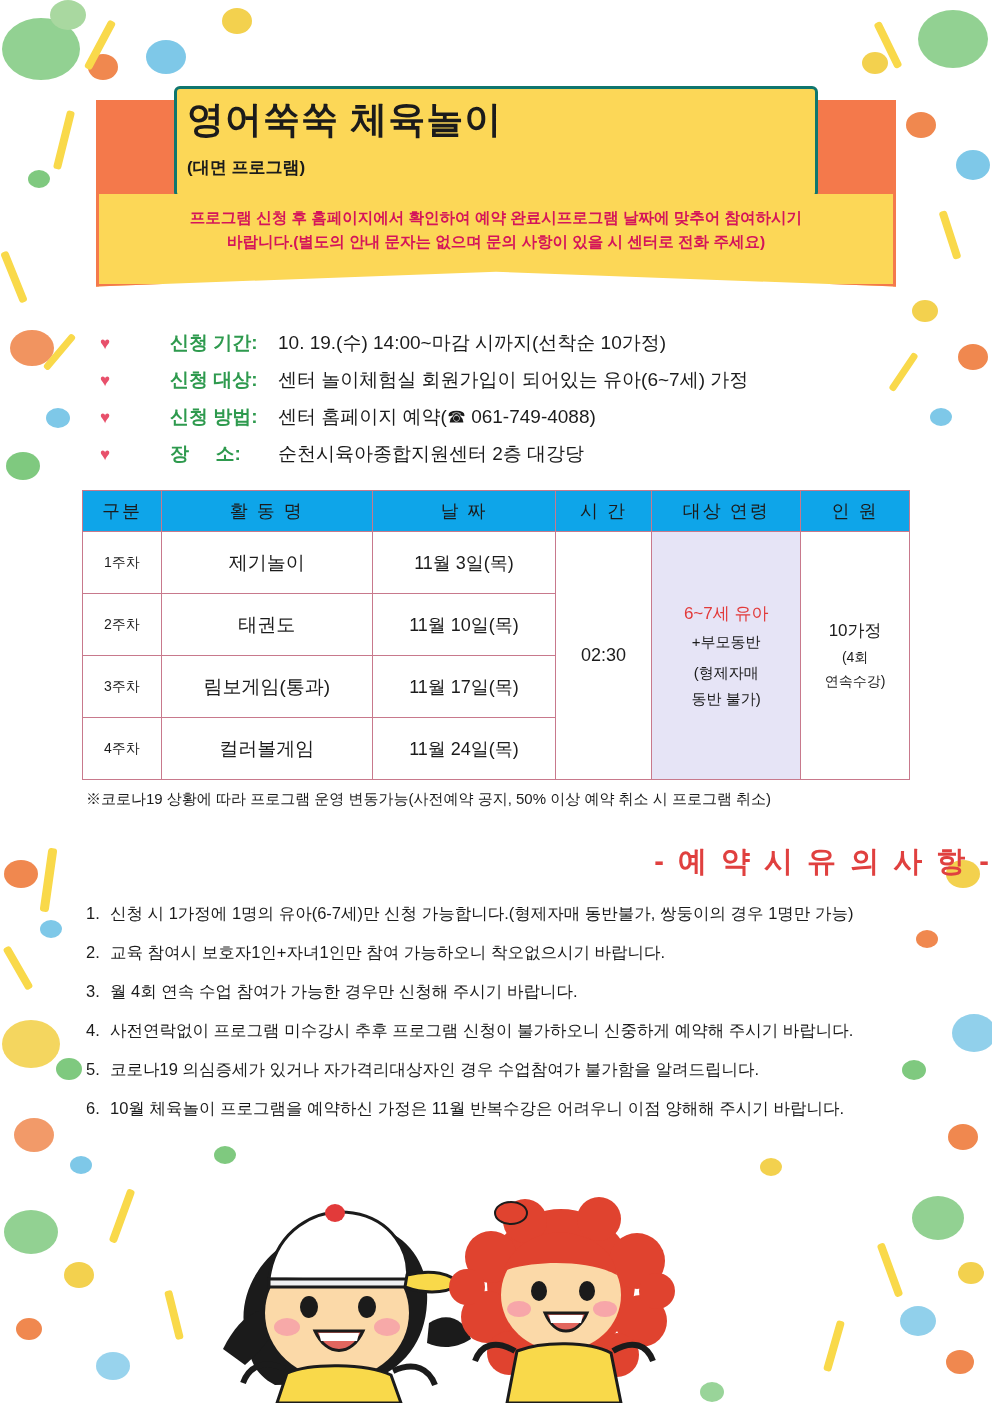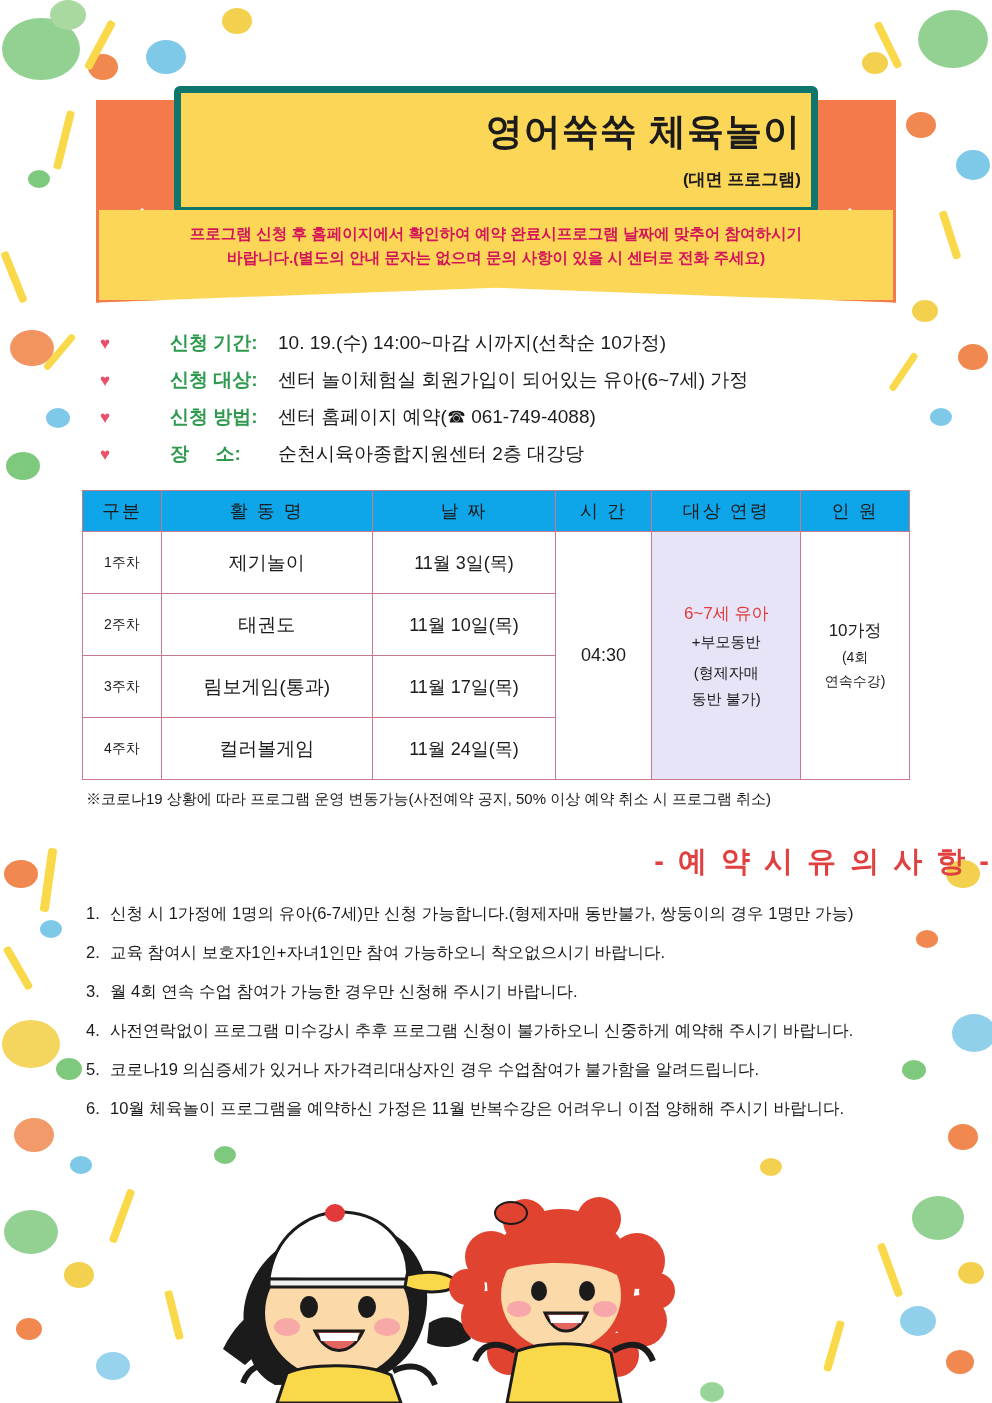--- a/index.html
+++ b/index.html
@@ -45,24 +45,24 @@
     top: 14px;
     width: 96px;
     height: 150px;
     background: #f4794b;
   }
   #ribbon .tail.left { left: -78px; clip-path: polygon(0 0, 100% 0, 100% 100%, 48% 72%, 0 100%); }
   #ribbon .tail.right { right: -78px; clip-path: polygon(0 0, 100% 0, 100% 100%, 52% 72%, 0 100%); }
   #ribbon-body {
     position: relative;
     background: #fcd757;
-    border: 7px solid #0f766e;
+    border: 3px solid #0f766e;
     border-radius: 6px;
-    padding: 18px 10px 16px;
-    text-align: right;
+    padding: 10px 10px 16px;
+    text-align: left;
     box-sizing: border-box;
   }
   #ribbon-title {
     font-size: 37px;
     font-weight: bold;
     color: #1b1b1b;
     letter-spacing: 1px;
     line-height: 1.15;
   }
   #ribbon-sub {
@@ -323,21 +323,21 @@
         <th>시 간</th>
         <th>대상 연령</th>
         <th>인 원</th>
       </tr>
     </thead>
     <tbody>
       <tr>
         <td class="week">1주차</td>
         <td class="act">제기놀이</td>
         <td class="date">11월  3일(목)</td>
-        <td class="time" rowspan="4">04:30</td>
+        <td class="time" rowspan="4">02:30</td>
         <td class="target" rowspan="4">
           <div class="big">6~7세 유아</div>
           <div>+부모동반</div>
           <div style="height:6px"></div>
           <div>(형제자매</div>
           <div>동반 불가)</div>
         </td>
         <td class="count" rowspan="4">
           <div>10가정</div>
           <div class="small">(4회</div>

